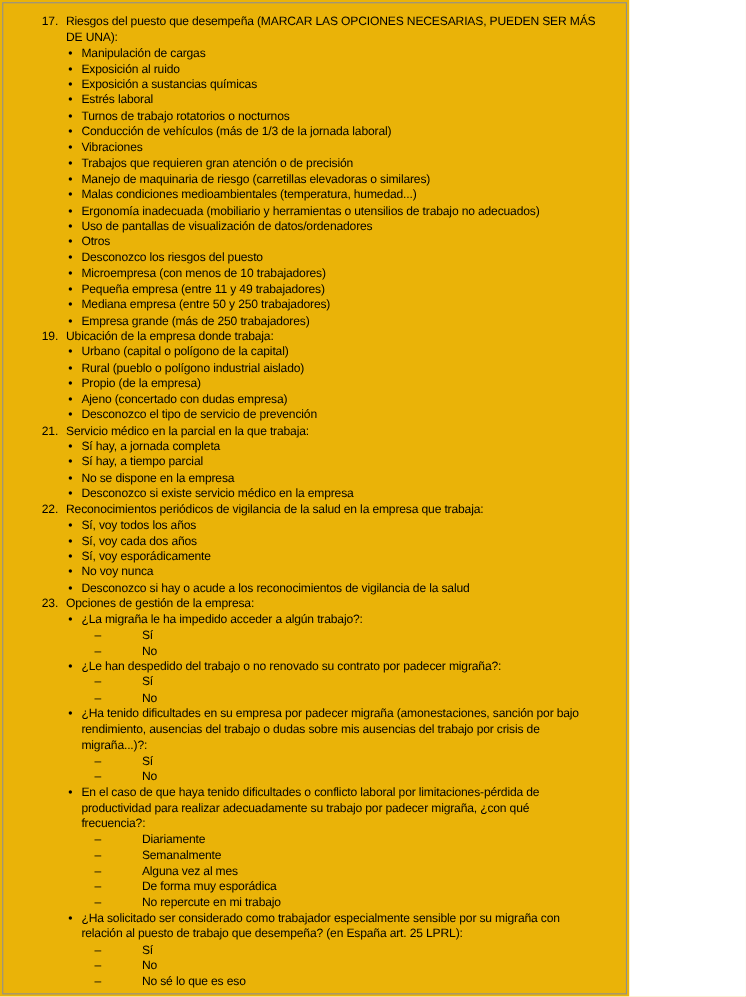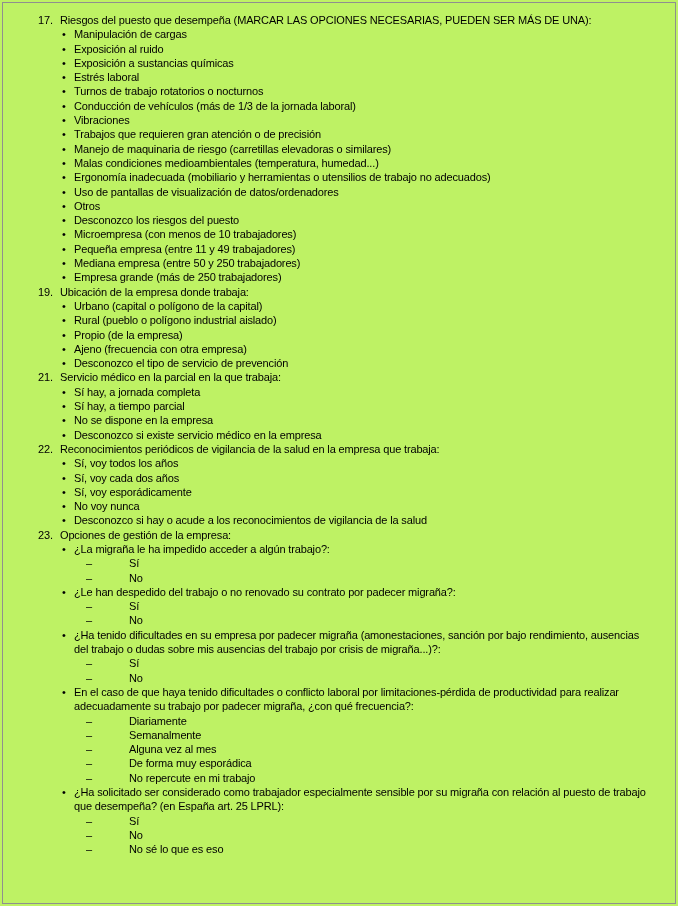--- a/index.html
+++ b/index.html
@@ -1,17 +1,17 @@
 <!DOCTYPE html>
 <html><head>
 <meta charset="utf-8">
 <style>
   html,body{margin:0;padding:0;background:#ffffff;}
   .canvas{
-    position:relative;width:678px;height:906px;background:#bef264;
+    position:relative;width:572px;height:906px;background:#eab308;
     font-family:"Liberation Sans",sans-serif;color:#000;overflow:hidden;
   }
   .page-border{position:absolute;inset:2px;border:1px solid #8f8f8f;pointer-events:none;}
   .content{
     position:absolute;top:13px;left:38px;right:30px;
     font-size:11px;line-height:14.3px;letter-spacing:-0.15px;
   }
   .q-row{display:flex;}
   .q-num{flex:0 0 22px;}
   .q-text{flex:1;}
@@ -122,21 +122,21 @@
           <span class="opt-text">Rural (pueblo o polígono industrial aislado)</span>
         </div>
       </div>
       <div class="question">
         <div class="opt-row">
           <span class="bullet">•</span>
           <span class="opt-text">Propio (de la empresa)</span>
         </div>
         <div class="opt-row">
           <span class="bullet">•</span>
-          <span class="opt-text">Ajeno (frecuencia con otra empresa)</span>
+          <span class="opt-text">Ajeno (concertado con dudas empresa)</span>
         </div>
         <div class="opt-row">
           <span class="bullet">•</span>
           <span class="opt-text">Desconozco el tipo de servicio de prevención</span>
         </div>
       </div>
       <div class="question">
         <div class="q-row">
           <span class="q-num">21.</span>
           <span class="q-text">Servicio médico en la parcial en la que trabaja:</span>

